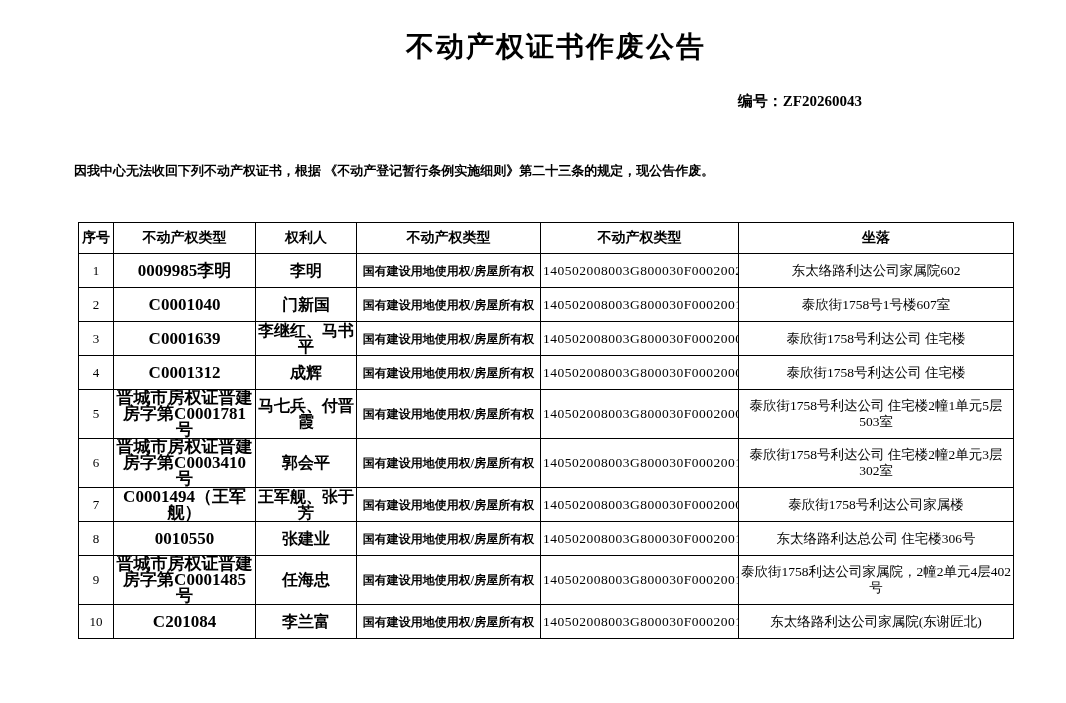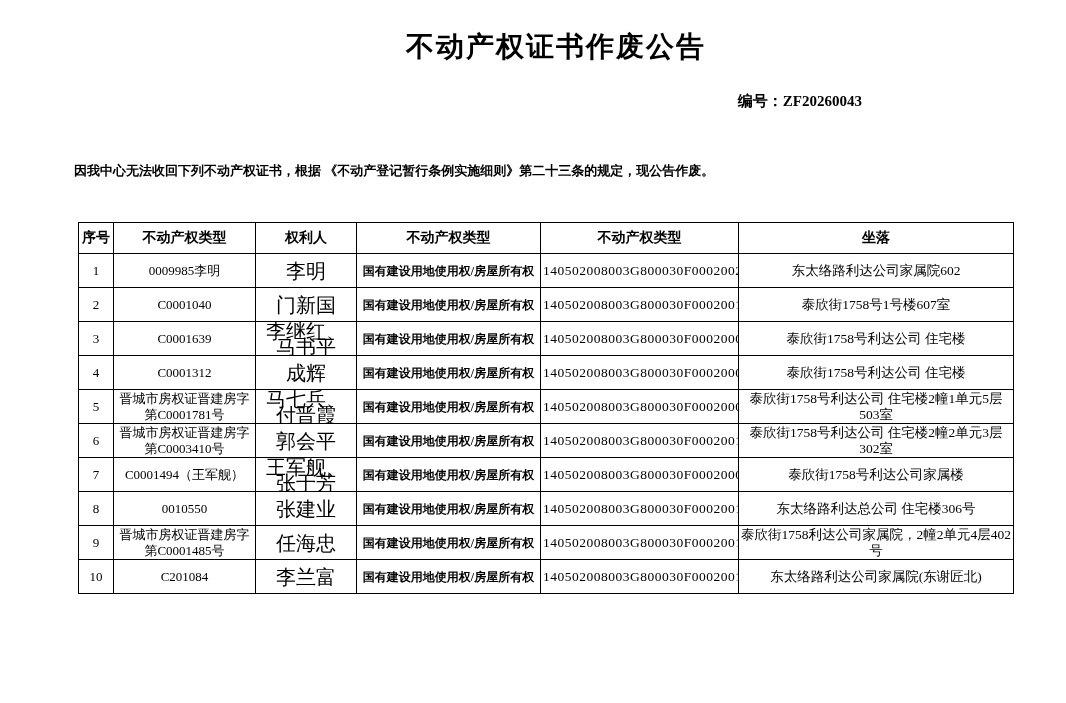--- a/index.html
+++ b/index.html
@@ -70,22 +70,22 @@
   table.notice th {
     height: 30px;
     font-size: 14px;
     font-weight: bold;
   }
   table.notice td {
     height: 33px;
     line-height: 16px;
   }
   td.c0 { font-size: 13px; }
-  td.c1 { font-size: 13px; }
-  td.c2 { font-size: 20px; font-weight: normal; }
+  td.c1 { font-size: 17px; font-weight: bold; }
+  td.c2 { font-size: 16px; font-weight: bold; }
   td.c3 { font-size: 12px; font-weight: bold; }
   td.c4 { font-size: 13.5px; font-family: "Liberation Serif", "DejaVu Serif", serif; letter-spacing: 0.5px; }
   td.c5 { font-size: 13.5px; margin-left: 8px; }
 </style>
 </head>
 <body>
 
 <div class="page">
 
   <div class="doc-title">不动产权证书作废公告</div>

